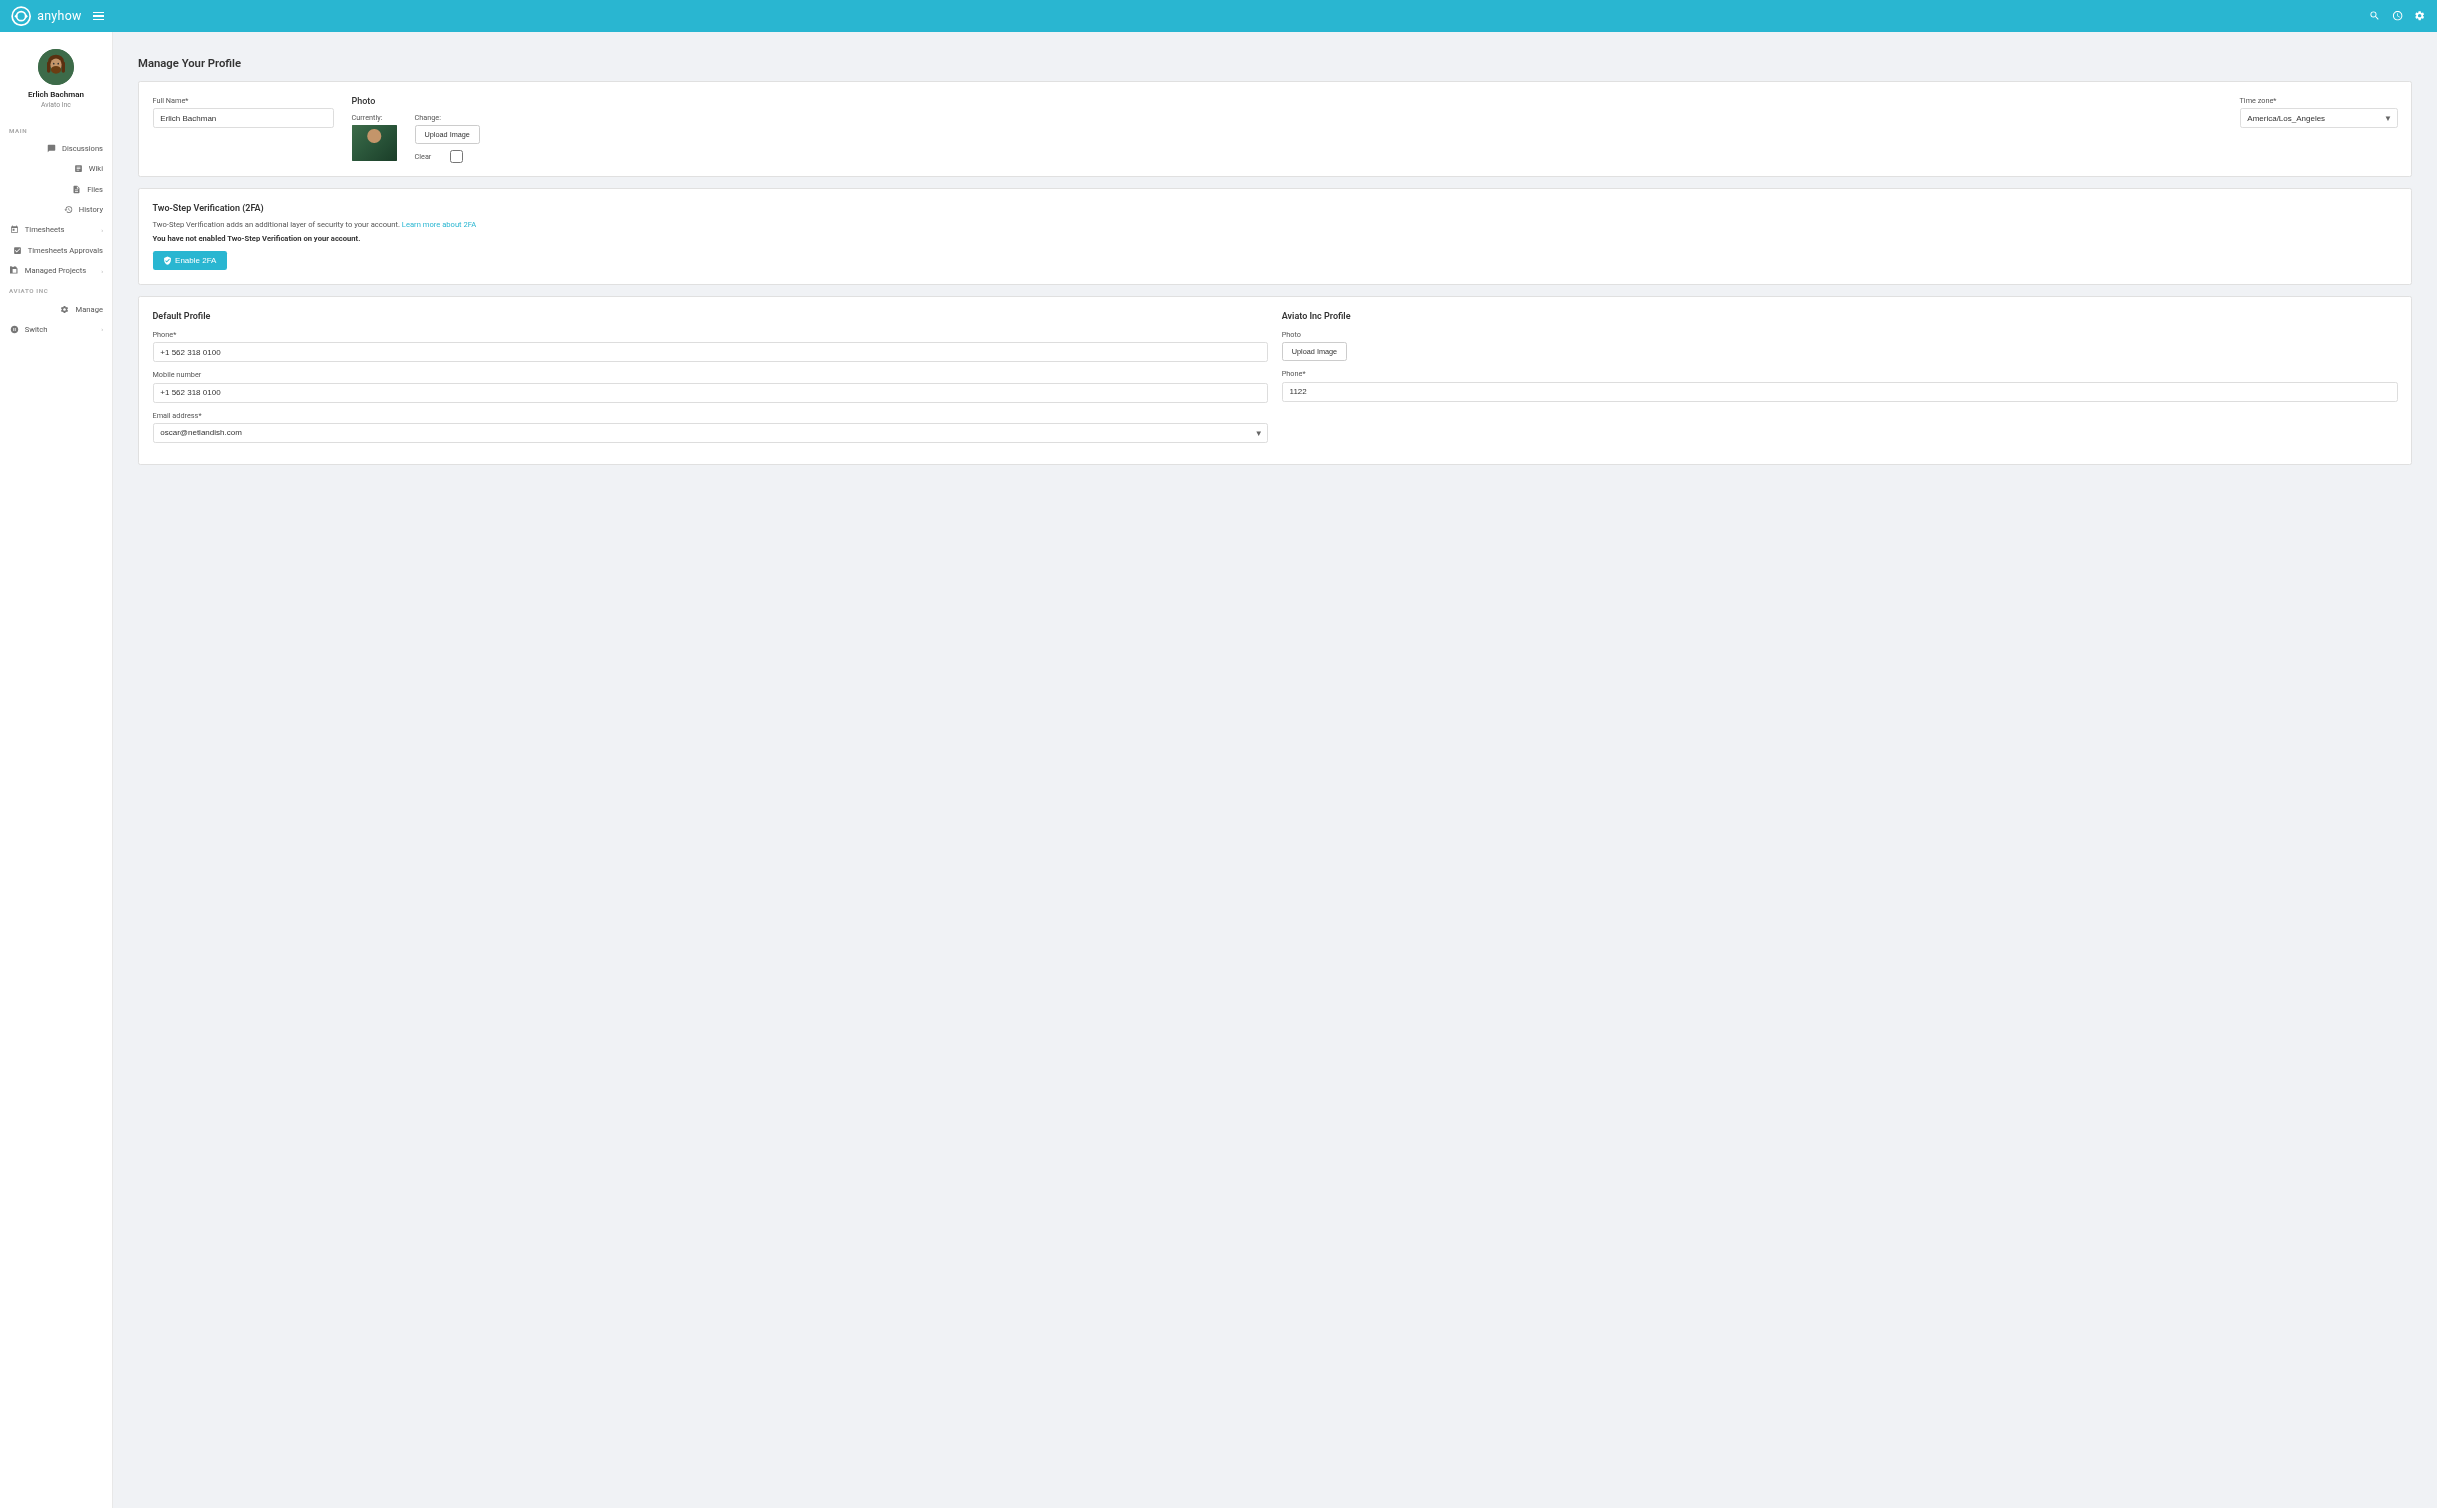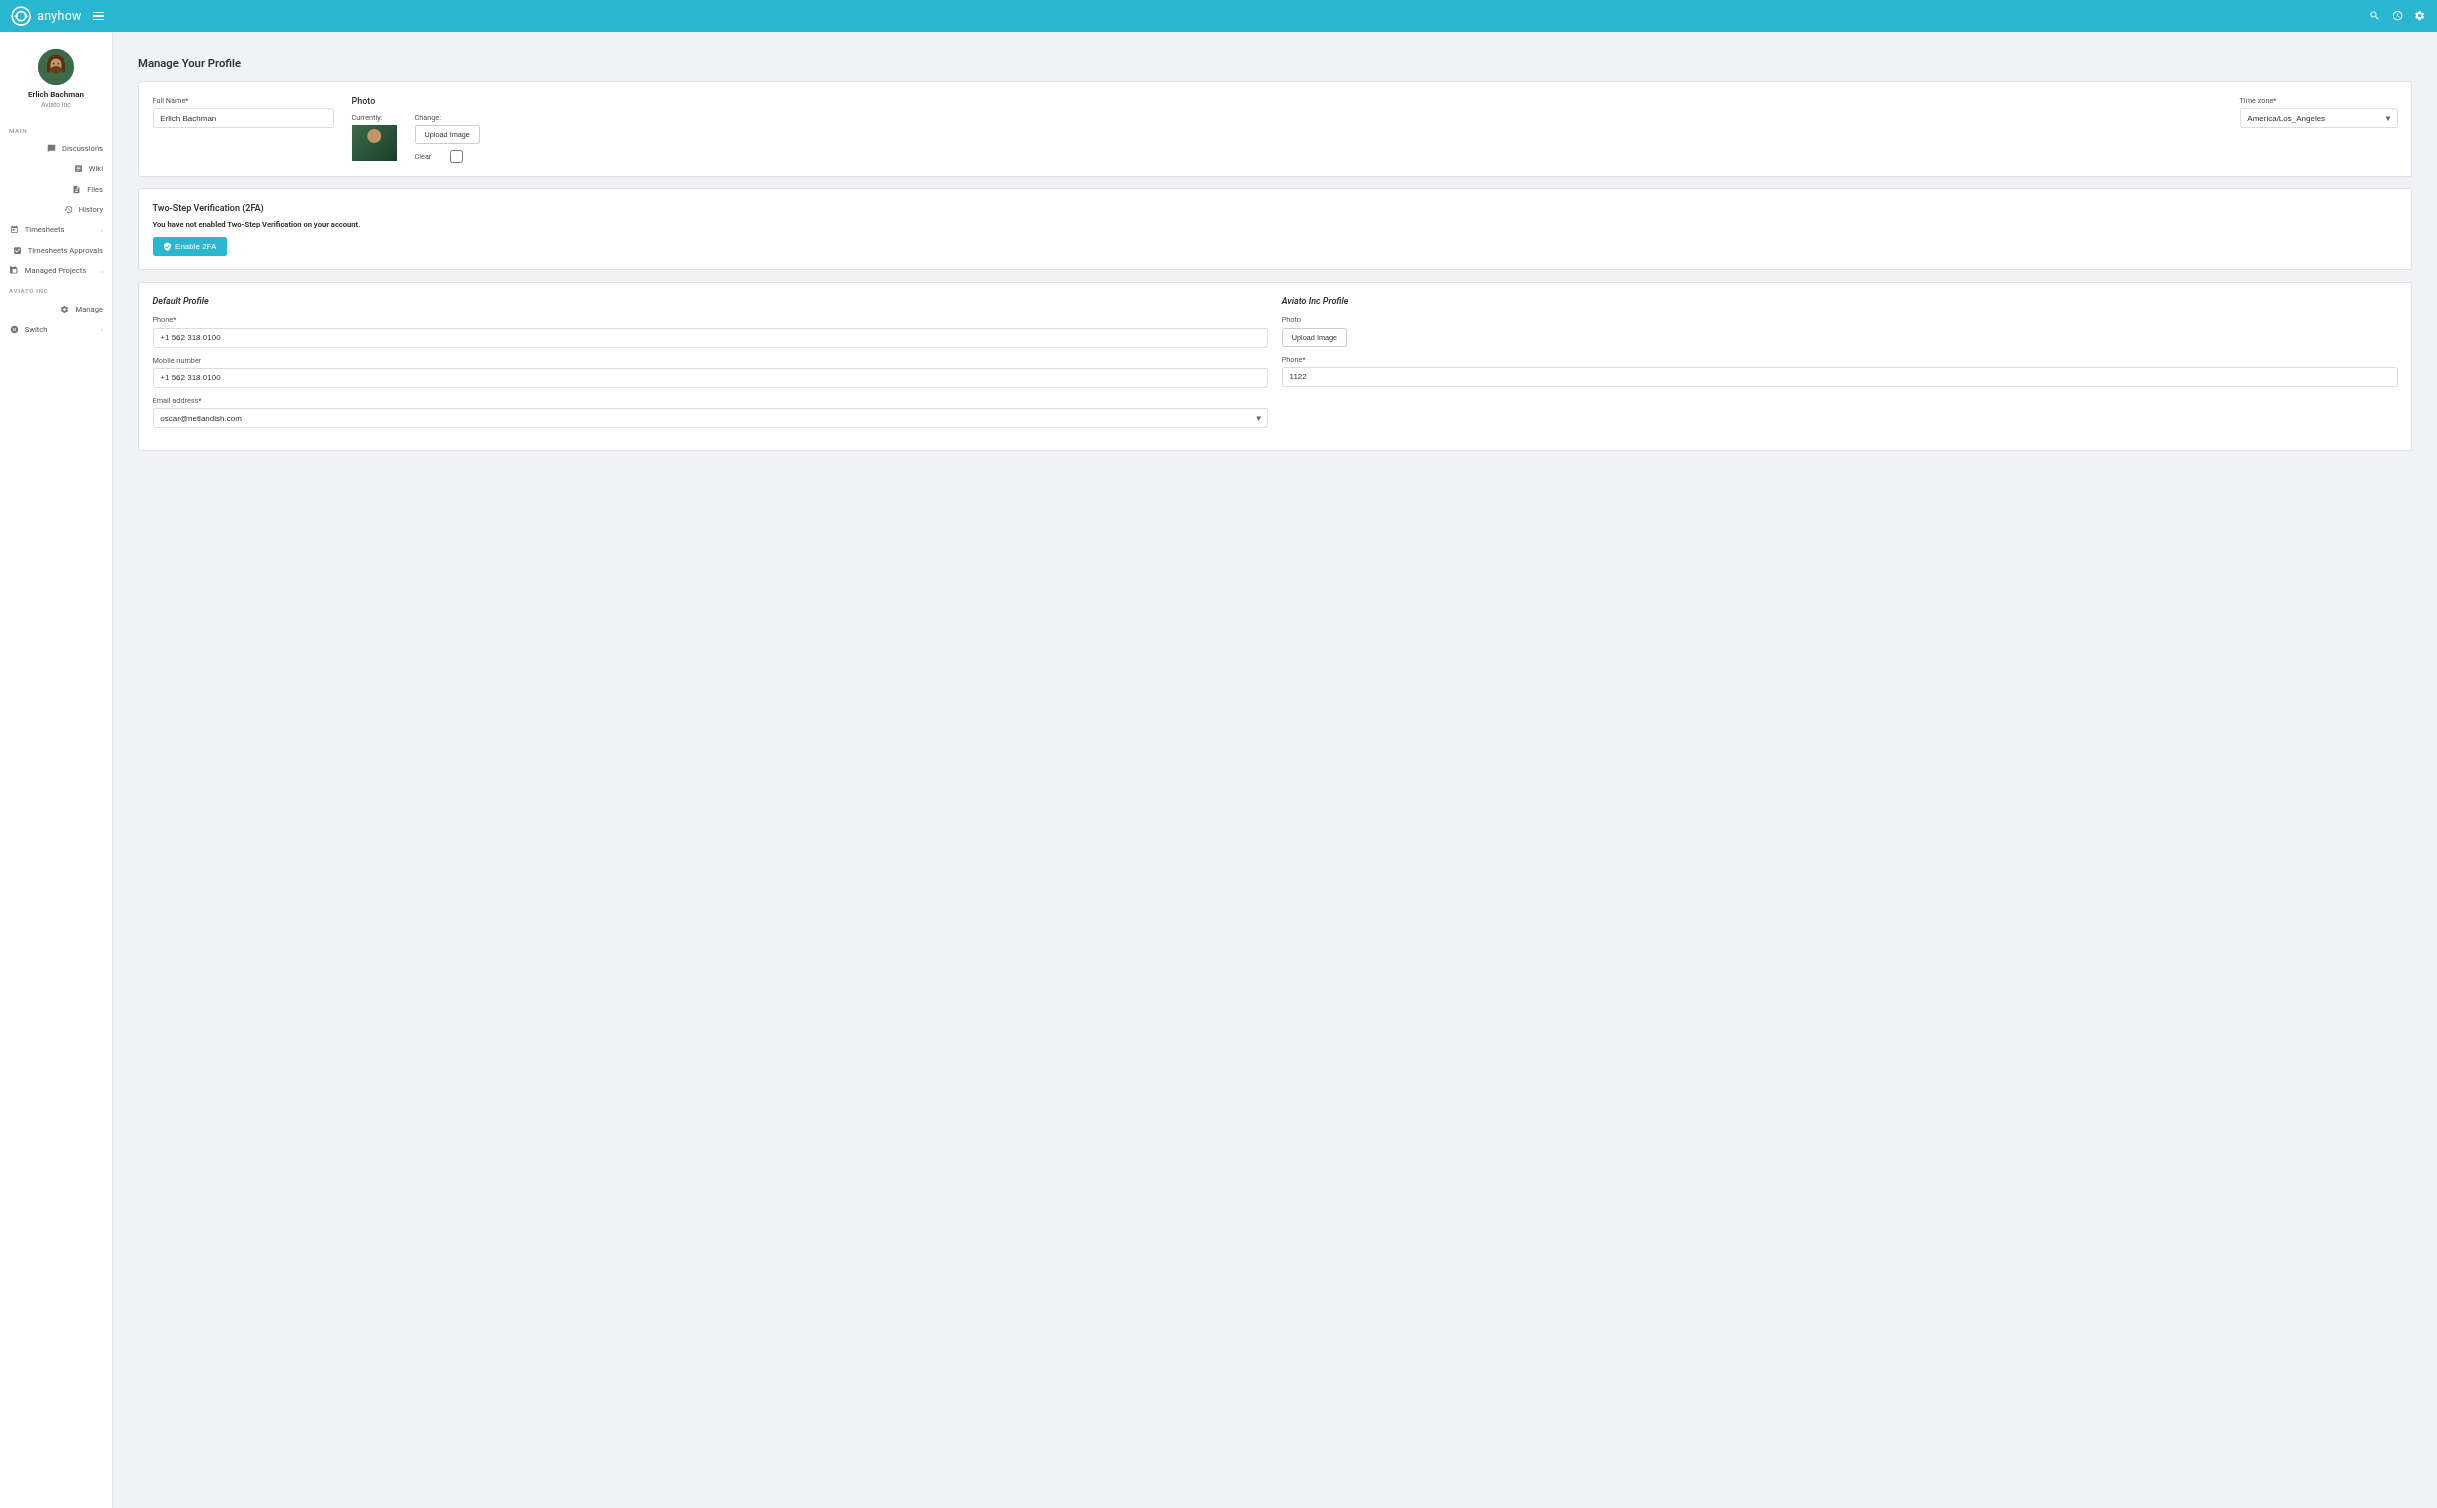--- a/index.html
+++ b/index.html
@@ -120,21 +120,21 @@
       color: white;
       padding: 5.1px 10.2px;
       border-radius: 2.3px;
       cursor: pointer;
       font-size: 8px;
       display: flex; align-items: center; gap: 3.4px;
     }
 
     
     .profiles-grid { display: grid; grid-template-columns: 1fr 1fr; gap: 13.5px; }
-    .profile-section-title { font-size: 9px; font-weight: 600; color: #333; margin-bottom: 9px; font-style: italic; }
+    .profile-section-title { font-size: 9px; font-weight: 600; color: #333; margin-bottom: 9px; }
     .form-row { margin-bottom: 8px; }
     .referral-input-wrap { display: flex; gap: 0; }
     .referral-input {
       flex: 1; padding: 4.5px 6.8px;
       border: 0.6px solid #ddd; border-radius: 2.3px 0 0 2.3px;
       font-size: 7.3px; color: #555; background: white;
     }
     .copy-btn {
       background: #444; border: 0.6px solid #444; color: white;
       padding: 4.5px 6.8px; cursor: pointer; border-radius: 0 2.3px 2.3px 0;
@@ -335,20 +335,24 @@
               <option>UTC</option>
             </select>
             <span style="position:absolute;right:5.6px;top:50%;transform:translateY(-50%);pointer-events:none;color:#666;">▼</span>
           </div>
         </div>
       </div>
     </div>
 
     <div class="card">
       <h2 style="font-size:9px;font-weight:600;color:#333;margin-bottom:6.8px;">Two-Step Verification (2FA)</h2>
+      <p class="twofa-desc">
+        <span>Two-Step Verification adds an additional layer of security to your account.</span>
+        <a href="#" class="twofa-link">Learn more about 2FA</a>
+      </p>
       <p class="twofa-warning">You have not enabled Two-Step Verification on your account.</p>
       <button class="btn-enable2fa">
         <svg width="9" height="9" viewBox="0 0 24 24" fill="white">
           <path d="M12 1L3 5v6c0 5.55 3.84 10.74 9 12 5.16-1.26 9-6.45 9-12V5l-9-4zm-2 16l-4-4 1.41-1.41L10 14.17l6.59-6.59L18 9l-8 8z"></path>
         </svg>
         <span>Enable 2FA</span>
       </button>
     </div>
 
     <div class="card">

